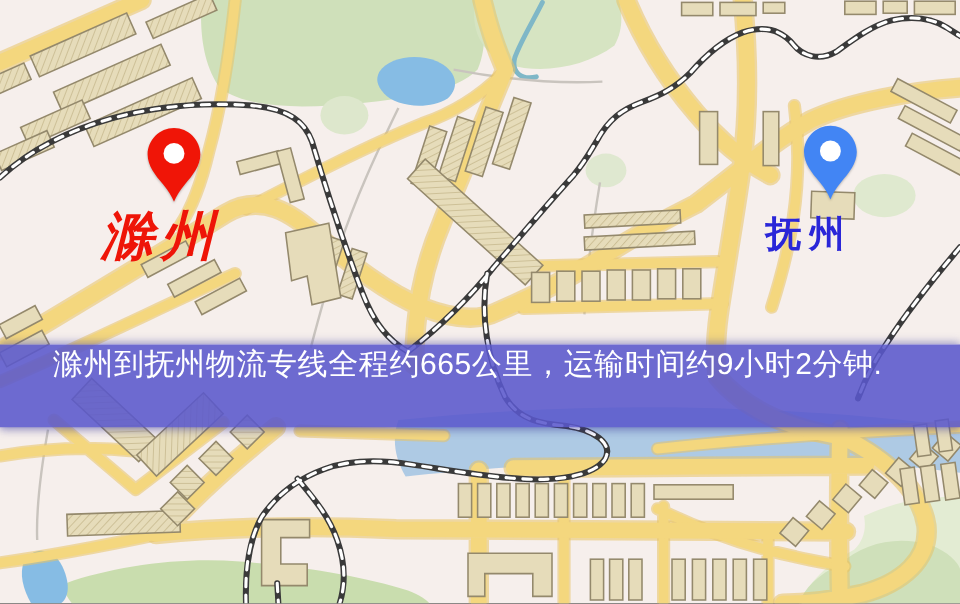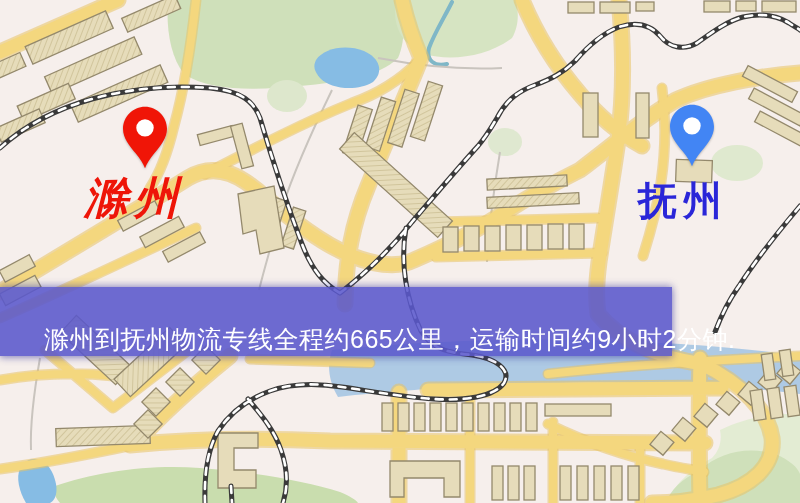--- a/index.html
+++ b/index.html
@@ -10,26 +10,26 @@
   .map-svg{position:absolute;left:0;top:0;width:800px;height:503px;display:block;}
   .pin{position:absolute;width:50px;height:66px;}
   .pin svg{display:block;width:100%;height:100%;filter:drop-shadow(0 1px 1px rgba(0,0,0,.25));}
   .pin-origin{left:120px;top:104px;}
   .pin-destination{left:667px;top:102px;}
   .city-label{
     position:absolute;font-weight:700;letter-spacing:6px;line-height:1;
     text-shadow:0 0 1px rgba(255,255,255,.3);white-space:nowrap;
   }
   .label-origin{left:84px;top:176px;font-size:44px;color:#ee1508;font-style:italic;}
-  .label-destination{left:638px;top:181px;font-size:39px;color:#2a26d8;}
+  .label-destination{left:638px;top:181px;font-size:30px;color:#2a26d8;}
   .banner{
-    position:absolute;left:0;top:287px;width:672px;height:69px;
+    position:absolute;left:0;top:287px;width:800px;height:69px;
     background:rgba(90,88,204,0.88);
     box-shadow:0 2px 7px rgba(60,60,160,.45), 0 -2px 7px rgba(60,60,160,.35);
-    display:flex;align-items:flex-end;
+    display:flex;align-items:flex-start;
   }
   .banner p{
     margin:0 0 0 44px;font-size:25px;color:#ffffff;font-weight:400;
     letter-spacing:0.5px;white-space:nowrap;
   }
 </style>
 </head>
 <body>
 
 <div class="viewport">

